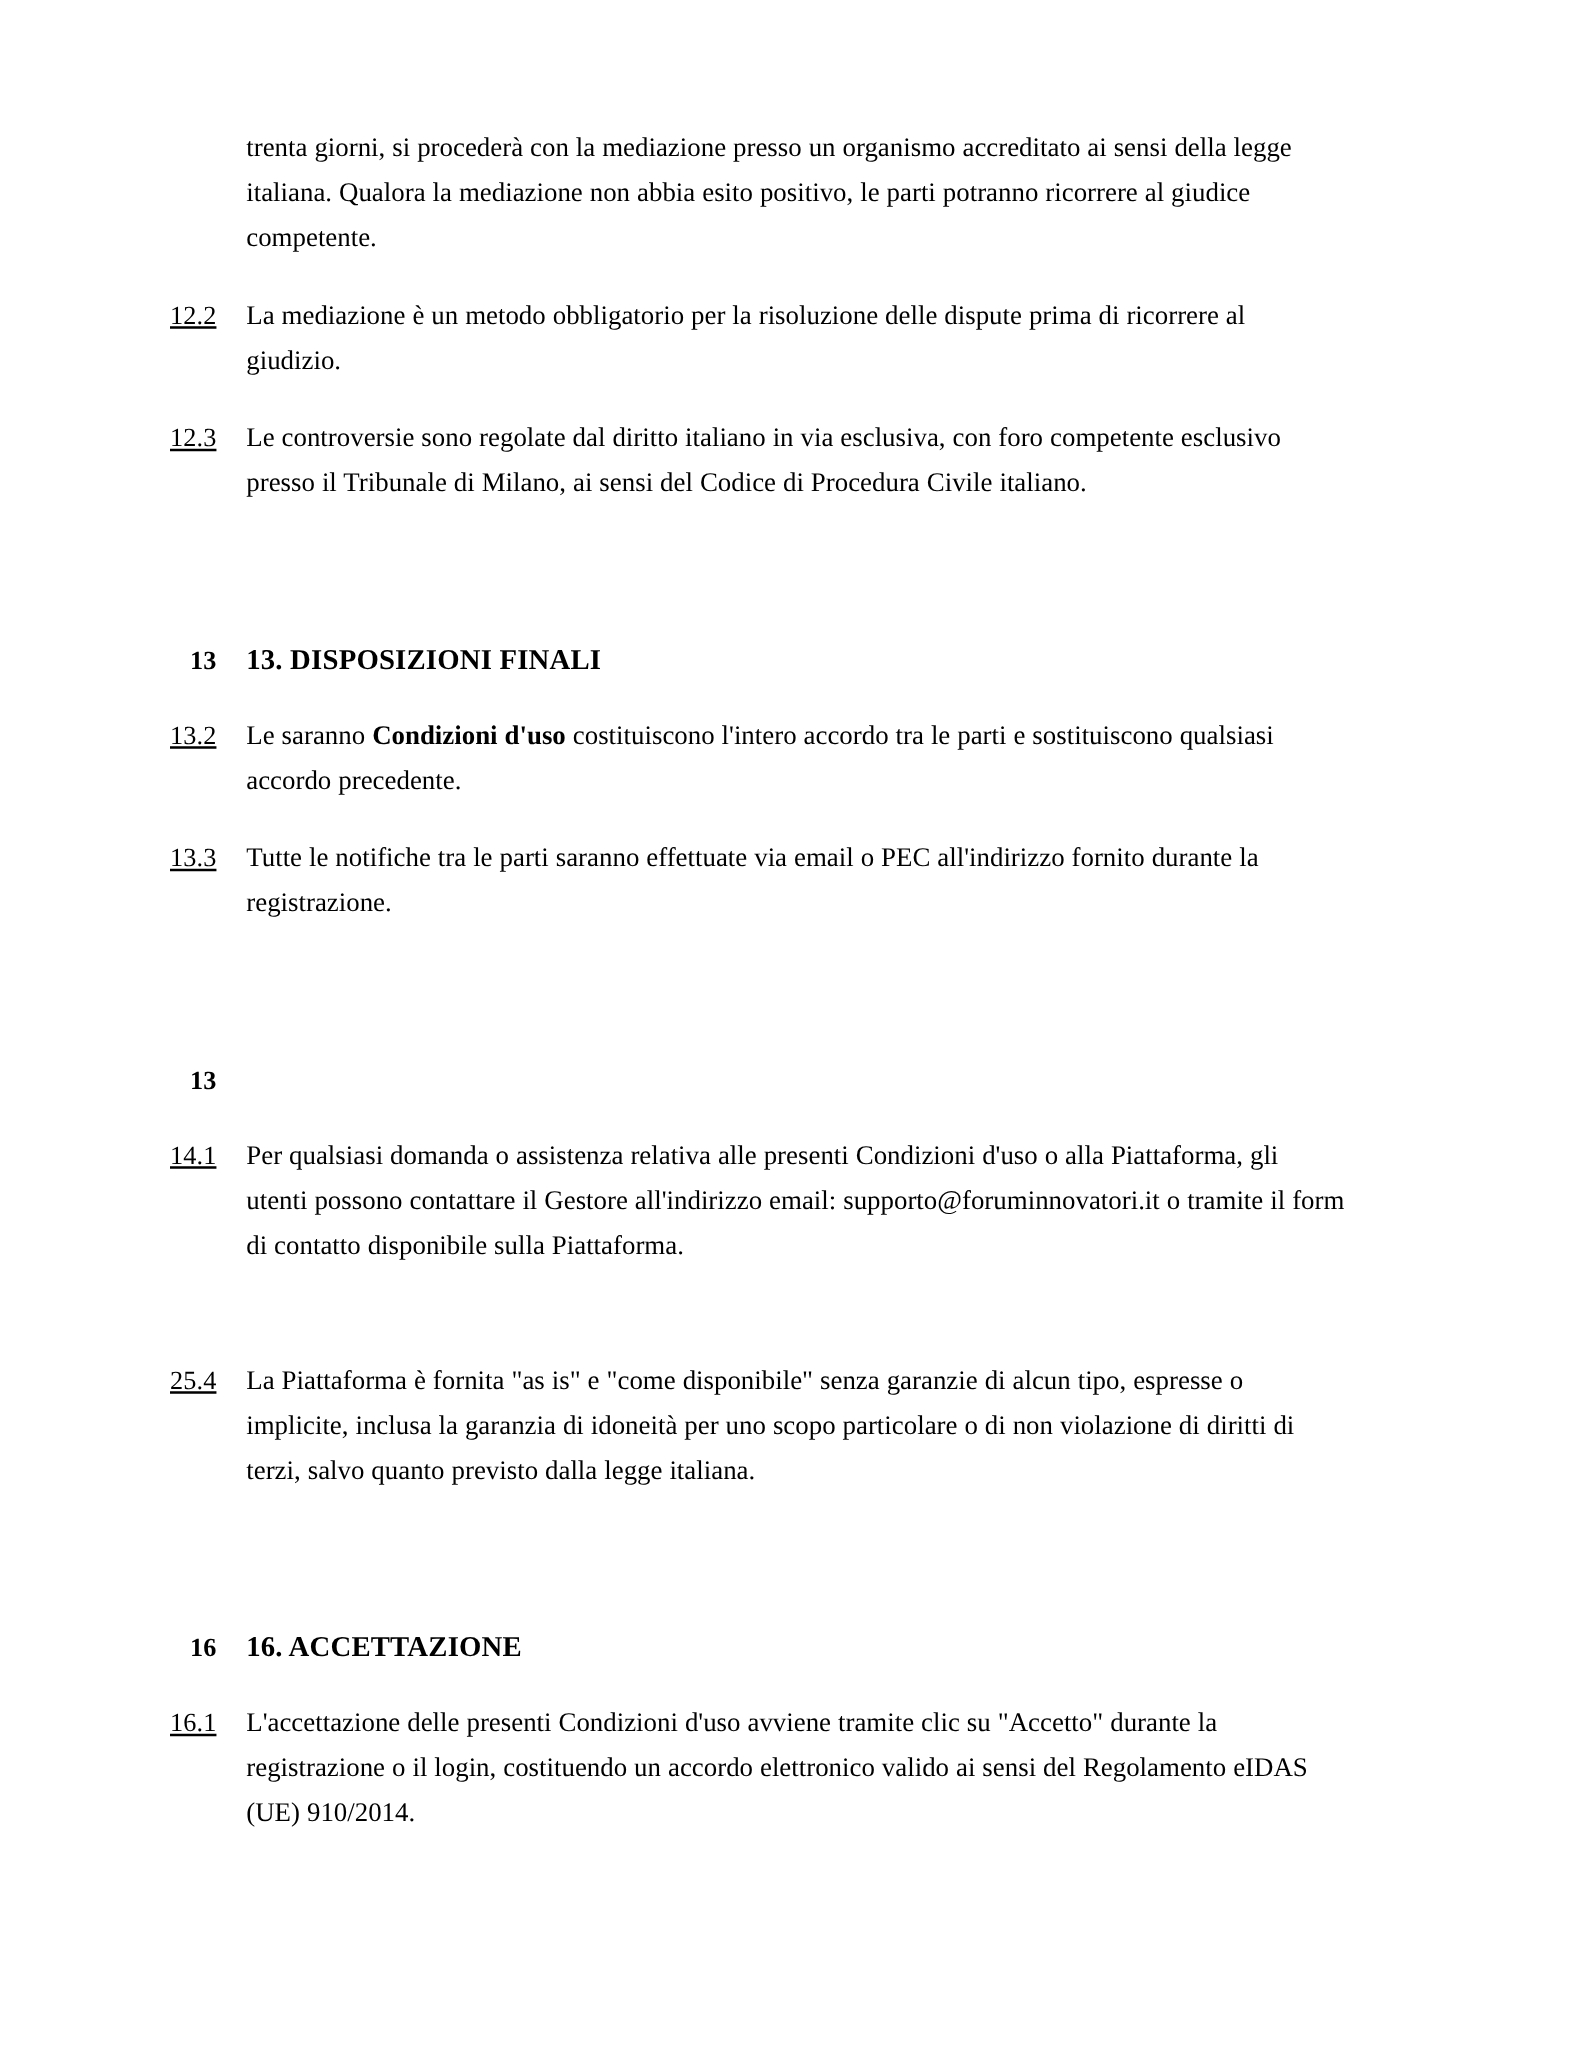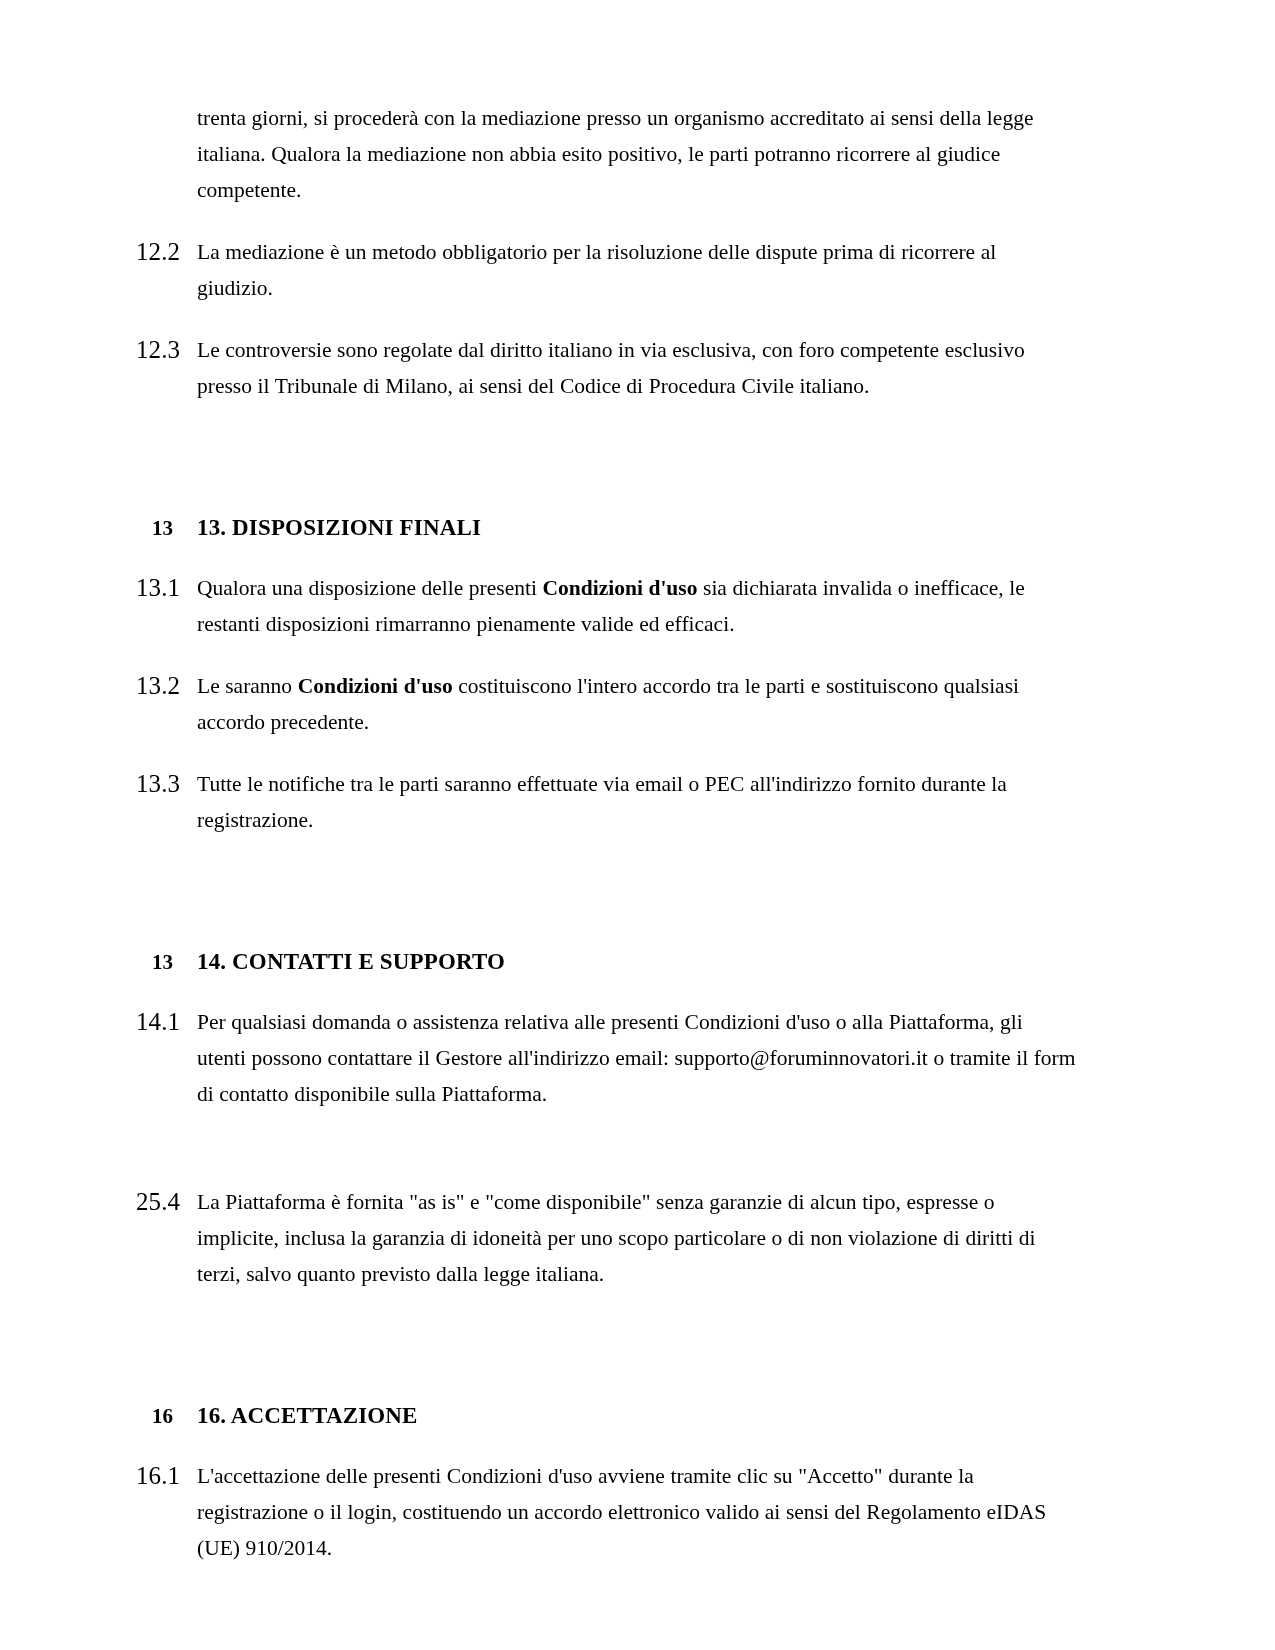--- a/index.html
+++ b/index.html
@@ -31,24 +31,25 @@
   }
 
   
   .para {
     display: flex;
     align-items: flex-start;
     margin: 0 0 26px 0;
   }
   .para .num {
     flex: 0 0 61px;
-    font-size: 25px;
+    font-size: 21px;
     line-height: 36px;
     letter-spacing: 0.1px;
     white-space: nowrap;
+    text-decoration: underline;
   }
   .para .body {
     flex: 1 1 auto;
     font-size: 21.5px;
     line-height: 36px;
     text-align: left;
     word-spacing: 0.2px;
   }
   .para.cont .num { visibility: hidden; }
 
@@ -97,35 +98,30 @@
       <div class="para">
         <div class="num">12.3</div>
         <div class="body">Le controversie sono regolate dal diritto italiano in via esclusiva, con foro competente esclusivo presso il Tribunale di Milano, ai sensi del Codice di Procedura Civile italiano.</div>
       </div>
       <div class="gap-lg"></div>
       <div class="heading">
         <div class="num">13</div>
         <div class="body">13. DISPOSIZIONI FINALI</div>
       </div>
       <div class="para">
-        <div class="num">13.1</div>
-        <div class="body"><span>Qualora una disposizione delle presenti </span><b class="strong">Condizioni d'uso</b><span> sia dichiarata invalida o inefficace, le restanti disposizioni rimarranno pienamente valide ed efficaci.</span></div>
-      </div>
-      <div class="para">
         <div class="num">13.2</div>
         <div class="body"><span>Le saranno </span><b class="strong">Condizioni d'uso</b><span> costituiscono l'intero accordo tra le parti e sostituiscono qualsiasi accordo precedente.</span></div>
       </div>
       <div class="para">
         <div class="num">13.3</div>
         <div class="body">Tutte le notifiche tra le parti saranno effettuate via email o PEC all'indirizzo fornito durante la registrazione.</div>
       </div>
       <div class="gap-lg"></div>
       <div class="heading">
         <div class="num">13</div>
-        <div class="body">14. CONTATTI E SUPPORTO</div>
       </div>
       <div class="para">
         <div class="num">14.1</div>
         <div class="body">Per qualsiasi domanda o assistenza relativa alle presenti Condizioni d'uso o alla Piattaforma, gli utenti possono contattare il Gestore all'indirizzo email: supporto@foruminnovatori.it o tramite il form di contatto disponibile sulla Piattaforma.</div>
       </div>
       <div class="gap-lg"></div>
       <div class="para">
         <div class="num">25.4</div>
         <div class="body">La Piattaforma è fornita "as is" e "come disponibile" senza garanzie di alcun tipo, espresse o implicite, inclusa la garanzia di idoneità per uno scopo particolare o di non violazione di diritti di terzi, salvo quanto previsto dalla legge italiana.</div>
       </div>

